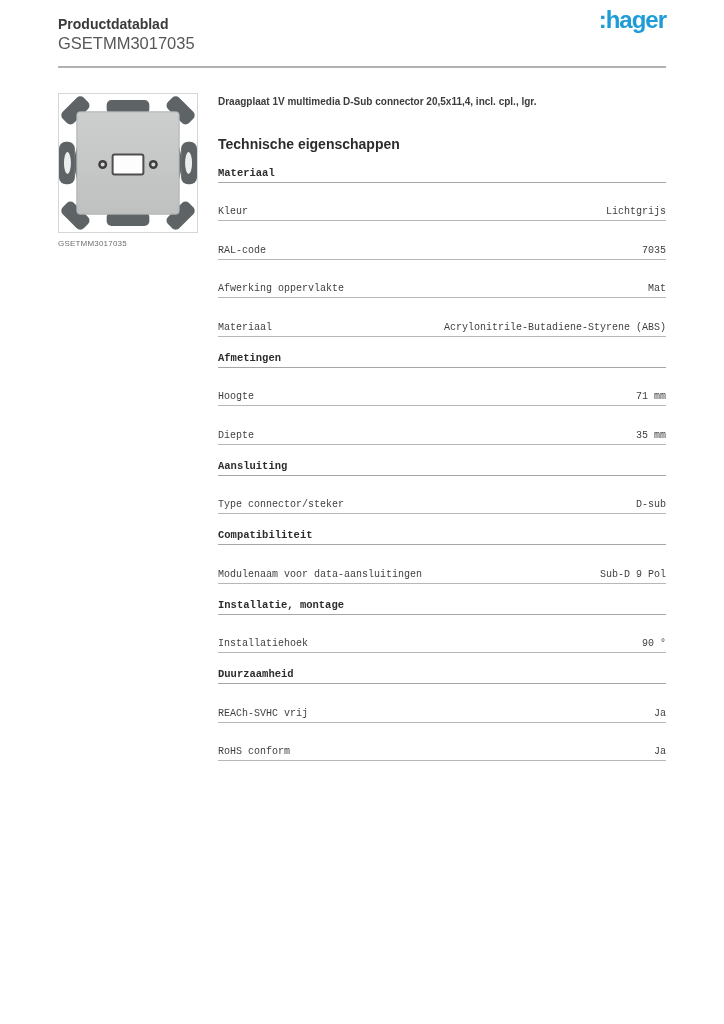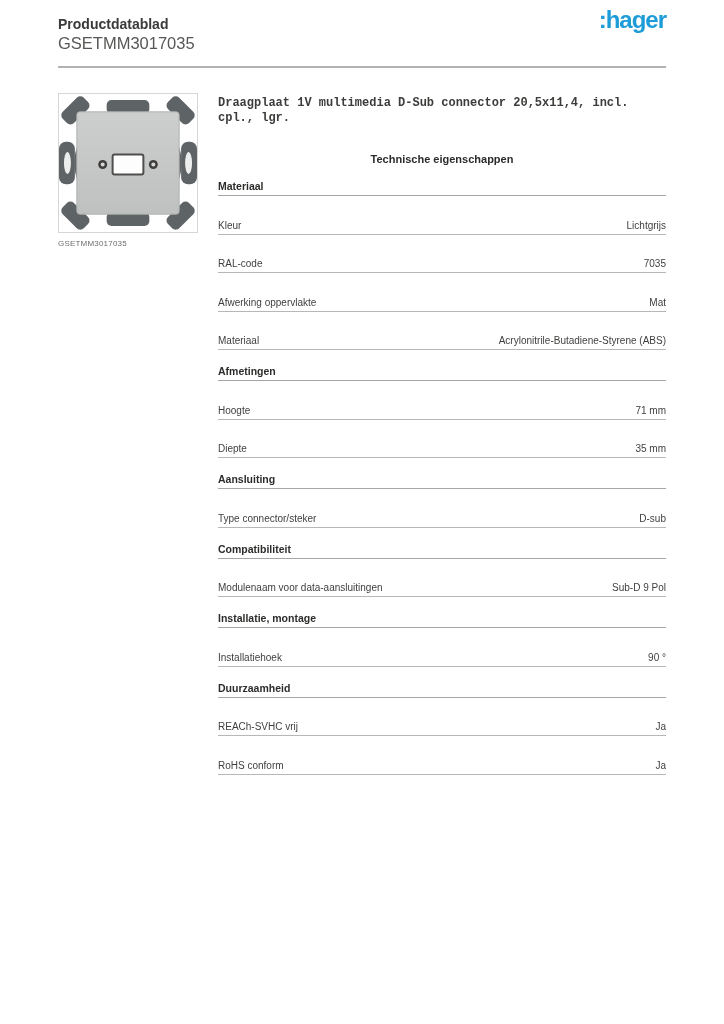--- a/index.html
+++ b/index.html
@@ -28,24 +28,24 @@
   main { display: flex; gap: 20px; margin-top: 25px; }
   .left-col { flex: 0 0 140px; }
   .img-box {
     width: 140px; height: 140px;
     border: 1px solid #d7d7d7;
     background: #ffffff;
   }
   .img-caption { margin-top: 6px; font-size: 8px; color: #6d6d6c; letter-spacing: 0.2px; }
 
   .specs-col { flex: 1; min-width: 0; padding-top: 3px; }
-  .prod-title { font-size: 12px; font-weight: bold; color: #3c3c3b; line-height: 1.25; font-family: Liberation Mono, monospace; }
-  .specs-heading { margin-top: 27px; font-size: 11px; font-weight: bold; color: #2c2c2b; text-align: center; }
+  .prod-title { font-size: 10px; font-weight: bold; color: #3c3c3b; line-height: 1.25; }
+  .specs-heading { margin-top: 27px; font-size: 14px; font-weight: bold; color: #2c2c2b; }
 
-  .section { margin-top: 15px; }
+  .section { margin-top: 15px; font-family: Liberation Mono, monospace; }
   .section-title {
     font-size: 10.5px; font-weight: bold; color: #2c2c2b;
     padding-bottom: 3px; border-bottom: 1px solid #a6a6a5;
   }
   .spec-row {
     display: flex; justify-content: space-between; align-items: baseline;
     padding: 2.5px 0 3px 0;
     border-bottom: 1px solid #b7b7b6;
     font-size: 10px; color: #3f3f3e;
   }

